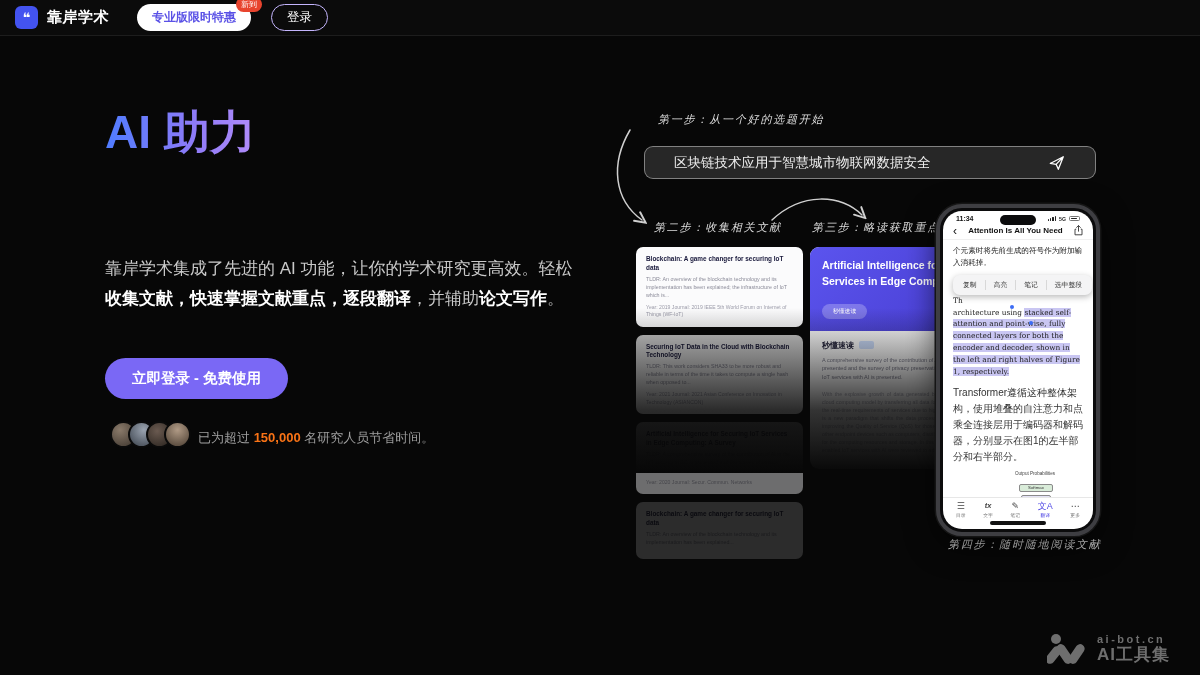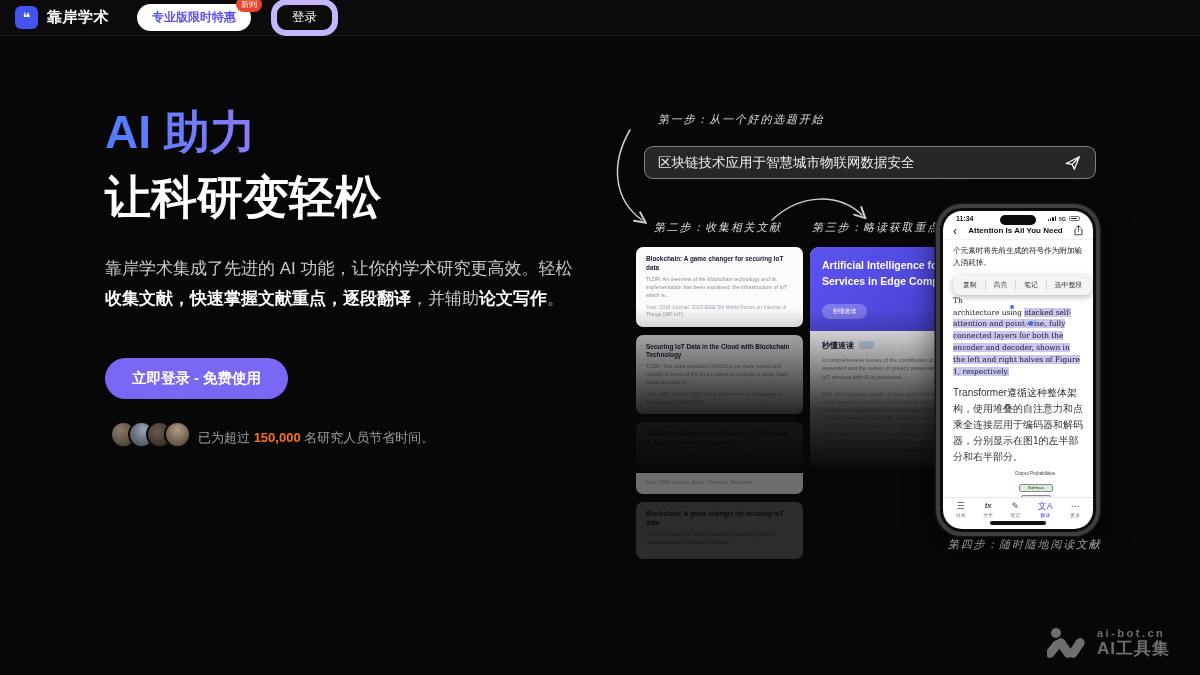--- a/index.html
+++ b/index.html
@@ -17,21 +17,21 @@
   .logo-wrap { display:flex; align-items:center; cursor:pointer; }
   .logo-box { width:23px; height:23px; border-radius:6px; background:#4353f0; color:#fff;
     display:flex; align-items:center; justify-content:center; font-size:13px; font-weight:bold; }
   .logo-text { color:#fff; font-weight:bold; font-size:15px; margin-left:9px; letter-spacing:.5px; }
   .nav-links { margin-left:auto; display:flex; gap:28px; }
   .nav-link { color:#ececec; font-size:12.5px; cursor:pointer; }
   .promo-btn { margin-left:28px; position:relative; background:#ffffff; color:#5a51e6; font-size:12px;
     font-weight:bold; padding:5px 15px; border-radius:15px; cursor:pointer; }
   .promo-badge { position:absolute; top:-7px; right:-11px; background:#e8442e; color:#fff;
     font-size:8px; padding:2px 5px; border-radius:8px; font-weight:normal; }
-  .login-btn { margin-left:20px; border:6px solid #c4b5fd; color:#fff; border-radius:15px;
+  .login-btn { margin-left:20px; border:1px solid #c4b5fd; color:#fff; border-radius:15px;
     padding:4px 15px; font-size:12.5px; background:transparent; cursor:pointer;text-align:right; }
 
   
   .hero-title { position:absolute; left:105px; top:76px; font-size:46px; font-weight:bold; line-height:1.42; }
   .title-accent { background:linear-gradient(90deg,#4f7cff 0%,#8f7bf7 60%,#b18cfa 100%);
     -webkit-background-clip:text; background-clip:text; color:transparent;margin-top:24px; }
   .title-main { color:#ffffff; }
   .hero-desc { position:absolute; left:105px; top:254px; width:478px; font-size:17px;
     color:#c9c9c9; line-height:1.76; }
   .hero-desc b { color:#ffffff; }
@@ -52,21 +52,21 @@
     font-style:italic; z-index:4; white-space:nowrap; }
   .step1 { left:658px; top:112px; }
   .step2 { left:654px; top:220px; }
   .step3 { left:812px; top:220px; }
   .step4 { left:948px; top:537px; }
 
   .arrows { position:absolute; left:600px; top:100px; z-index:1; pointer-events:none; }
 
   .search-bar { position:absolute; left:644px; top:146px; width:452px; height:33px; border-radius:9px;
     background:rgba(255,255,255,0.13); border:1px solid rgba(255,255,255,0.42);
-    display:flex; align-items:center; padding:0 13px; z-index:2; }
+    display:flex; align-items:center; padding:0 29px; z-index:2; }
   .search-input { flex:1; background:transparent; border:none; outline:none;
     color:rgba(255,255,255,0.92); font-size:13.5px; font-family:inherit; }
   .send-icon { width:18px; height:18px; cursor:pointer; flex:none; }
 
   .papers-col { position:absolute; left:636px; top:247px; width:167px; display:flex;
     flex-direction:column; gap:8px; z-index:2; }
   .paper-card { background:#fbfbfc; border-radius:7px; padding:8px 10px; cursor:pointer; }
   .pc1 { opacity:1; } .pc2 { opacity:.82; } .pc3 { opacity:.42; } .pc4 { opacity:.15; }
   .paper-title { font-size:6.4px; font-weight:bold; color:#17173a; line-height:1.4; margin-bottom:3px; }
   .paper-tldr { font-size:5.3px; color:#8b8b99; line-height:1.5; margin-bottom:4px; }
@@ -142,21 +142,21 @@
   .phone-toolbar { display:flex; justify-content:space-between; align-items:center;
     padding:3px 13px 0; border-top:.5px solid #e7e7e7; }
   .tool { display:flex; flex-direction:column; align-items:center; gap:1px; cursor:pointer; }
   .t-icon { font-size:9px; height:10px; line-height:10px; color:#444; }
   .t-icon.tx { font-size:7.5px; font-weight:bold; font-style:italic; }
   .t-label { font-size:4.8px; color:#777; }
   .tool.active .t-icon, .tool.active .t-label { color:#5048e5; }
   .home-bar { width:56px; height:4px; background:#111; border-radius:2px; margin:3px auto 4px; }
 
   
-  .watermark { position:absolute; right:30px; bottom:16px; display:flex; align-items:center;
+  .watermark { position:absolute; right:30px; bottom:10px; display:flex; align-items:center;
     gap:10px; color:#6e6e6e; z-index:10; }
   .wm-text { line-height:1.15; }
   .wm-site { font-size:11px; font-weight:bold; letter-spacing:2.5px; }
   .wm-name { font-size:17px; font-weight:bold; letter-spacing:1px; }
 </style>
 </head>
 <body>
 
 <div class="navbar">
   <div class="logo-wrap">
@@ -165,21 +165,20 @@
   </div>
   <div class="promo-btn">
     <span>专业版限时特惠</span>
     <span class="promo-badge">新到</span>
   </div>
   <button class="login-btn">登录</button>
 </div>
 
 <div class="hero-title">
   <div class="title-accent">AI 助力</div>
-  <div class="title-main">让科研变轻松</div>
 </div>
 
 <p class="hero-desc"><span>靠岸学术集成了先进的 AI 功能，让你的学术研究更高效。轻松</span><b>收集文献，快速掌握文献重点，逐段翻译</b><span>，并辅助</span><b>论文写作</b><span>。</span></p>
 
 <button class="cta-btn">立即登录 - 免费使用</button>
 
 <div class="avatars">
   <div class="avatar av1"></div>
   <div class="avatar av2"></div>
   <div class="avatar av3"></div>

